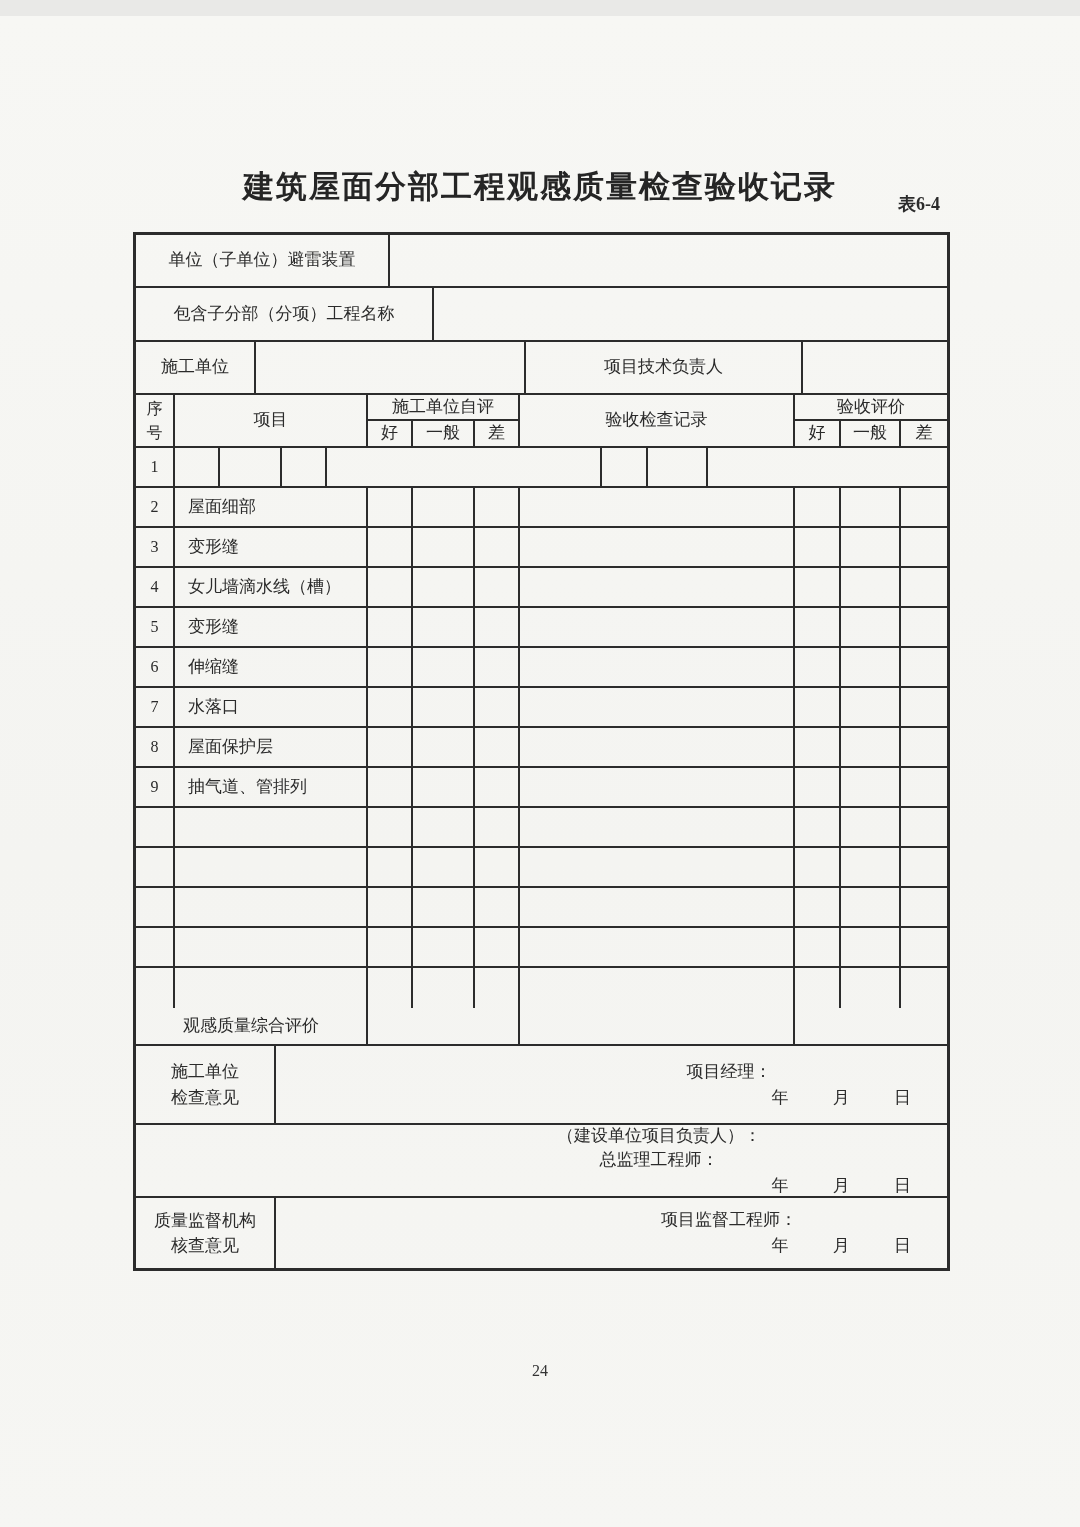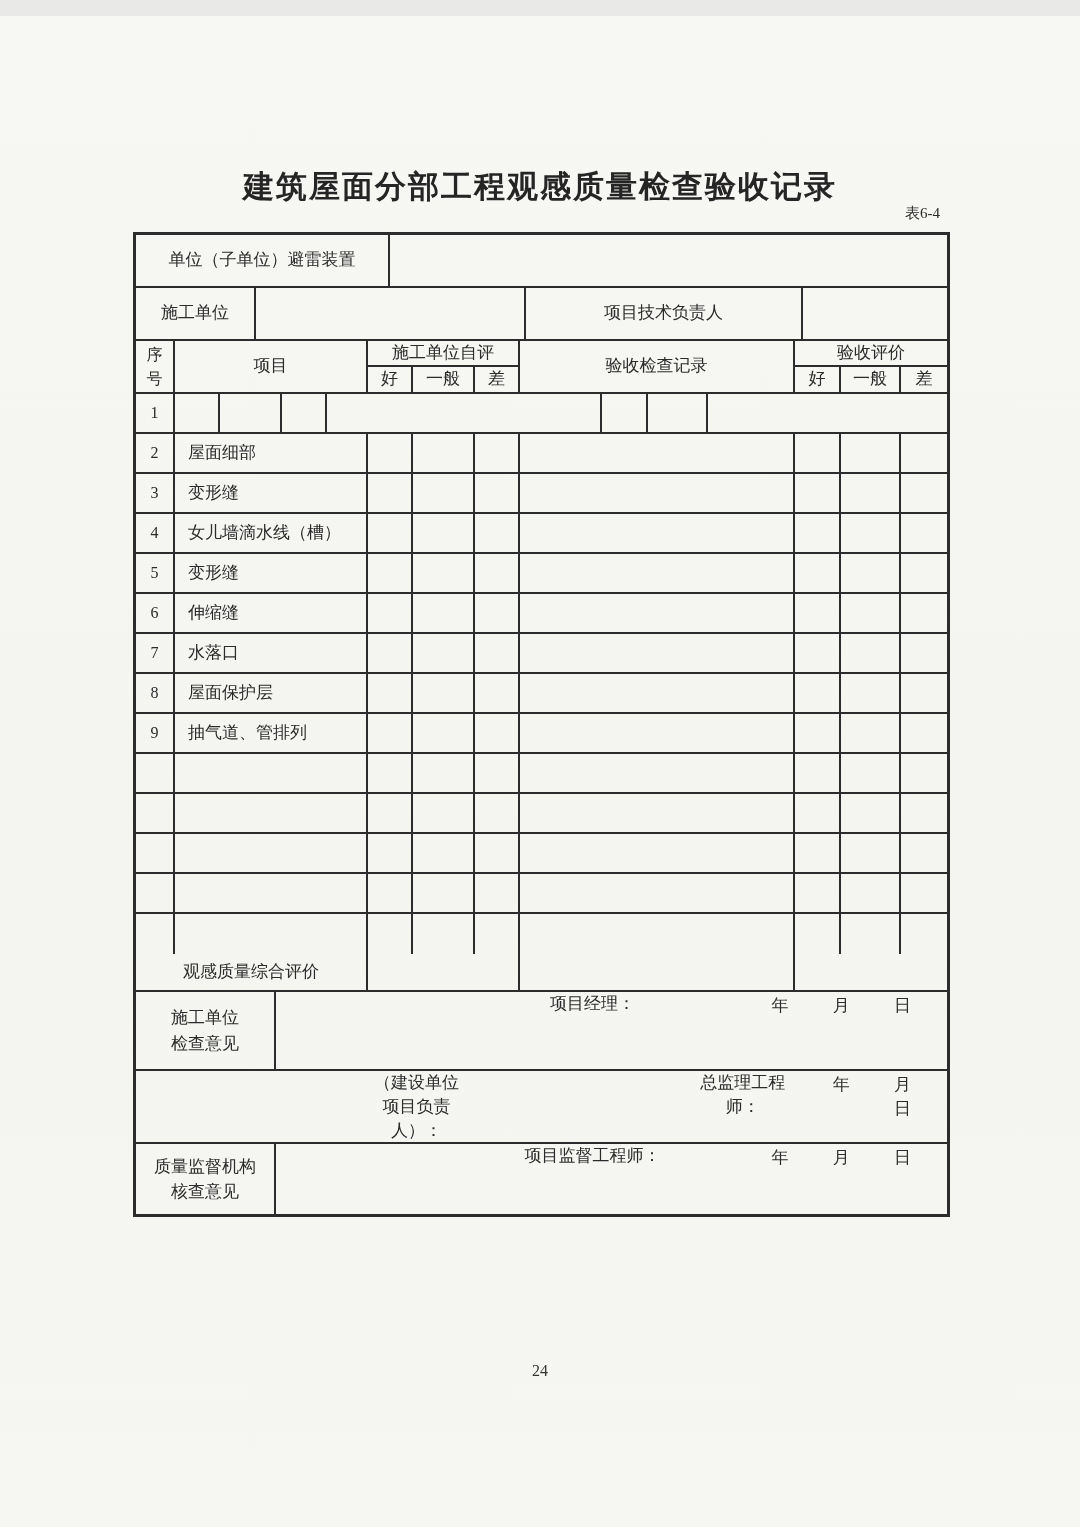--- a/index.html
+++ b/index.html
@@ -19,24 +19,25 @@
     top: 150px; left: 0; width: 100%;
     text-align: center;
     font-family: "Liberation Sans", "DejaVu Sans", sans-serif;
     font-weight: 700;
     font-size: 31px;
     letter-spacing: 2px;
     color: #252525;
   }
   .tag {
     position: absolute;
-    top: 188px;
+    top: 176px;
     right: 140px;
-    font-size: 15px;
+    font-size: 18px;
     color: #2b2b2b;
+    font-weight: bold;
   }
   .tbl {
     position: absolute;
     top: 216px; left: 133px;
     width: 817px;
     border: 3px solid #2c2c2c;
   }
   .row { display: flex; border-bottom: 2px solid #2c2c2c; align-items: stretch; }
   .row:last-child { border-bottom: none; }
   .c {
@@ -59,21 +60,21 @@
   }
   .grp-cells { flex: 1; display: flex; }
   .gc {
     border-right: 2px solid #2c2c2c;
     display: flex; align-items: center; justify-content: center;
     font-size: 17px;
   }
   .gc:last-child { border-right: none; flex: 1; }
   
   .sig-label { white-space: pre-line; text-align: center; line-height: 1.5; }
-  .sig-body { flex-direction: row; justify-content: center; align-items: flex-start; }
+  .sig-body { flex-direction: column; justify-content: center; align-items: center; }
   .sig-line { width: 100%; text-align: center; padding-left: 235px; line-height: 24px; font-size: 17px; }
   .sig-date { width: 100%; text-align: right; padding-right: 36px; line-height: 24px; font-size: 17px; word-spacing: 40px; margin-top: 2px; }
   .pagenum {
     position: absolute;
     top: 1346px; left: 0; width: 100%;
     text-align: center; font-size: 16px; color: #333;
   }
 </style>
 </head>
 <body>
@@ -83,20 +84,24 @@
   <div class="title">建筑屋面分部工程观感质量检查验收记录</div>
   <div class="tag">表6-4</div>
 
   <div class="tbl">
 
     <div class="row" style="height:53px">
       <div class="c" style="width:254px">单位（子单位）避雷装置</div>
       <div class="c fill"></div>
     </div>
 
+    <div class="row" style="height:54px">
+      <div class="c" style="width:298px">包含子分部（分项）工程名称</div>
+      <div class="c fill"></div>
+    </div>
 
     <div class="row" style="height:53px">
       <div class="c" style="width:120px">施工单位</div>
       <div class="c" style="width:270px"></div>
       <div class="c" style="width:277px">项目技术负责人</div>
       <div class="c fill"></div>
     </div>
 
     <div class="row" style="height:53px">
       <div class="c two-line" style="width:39px">序

